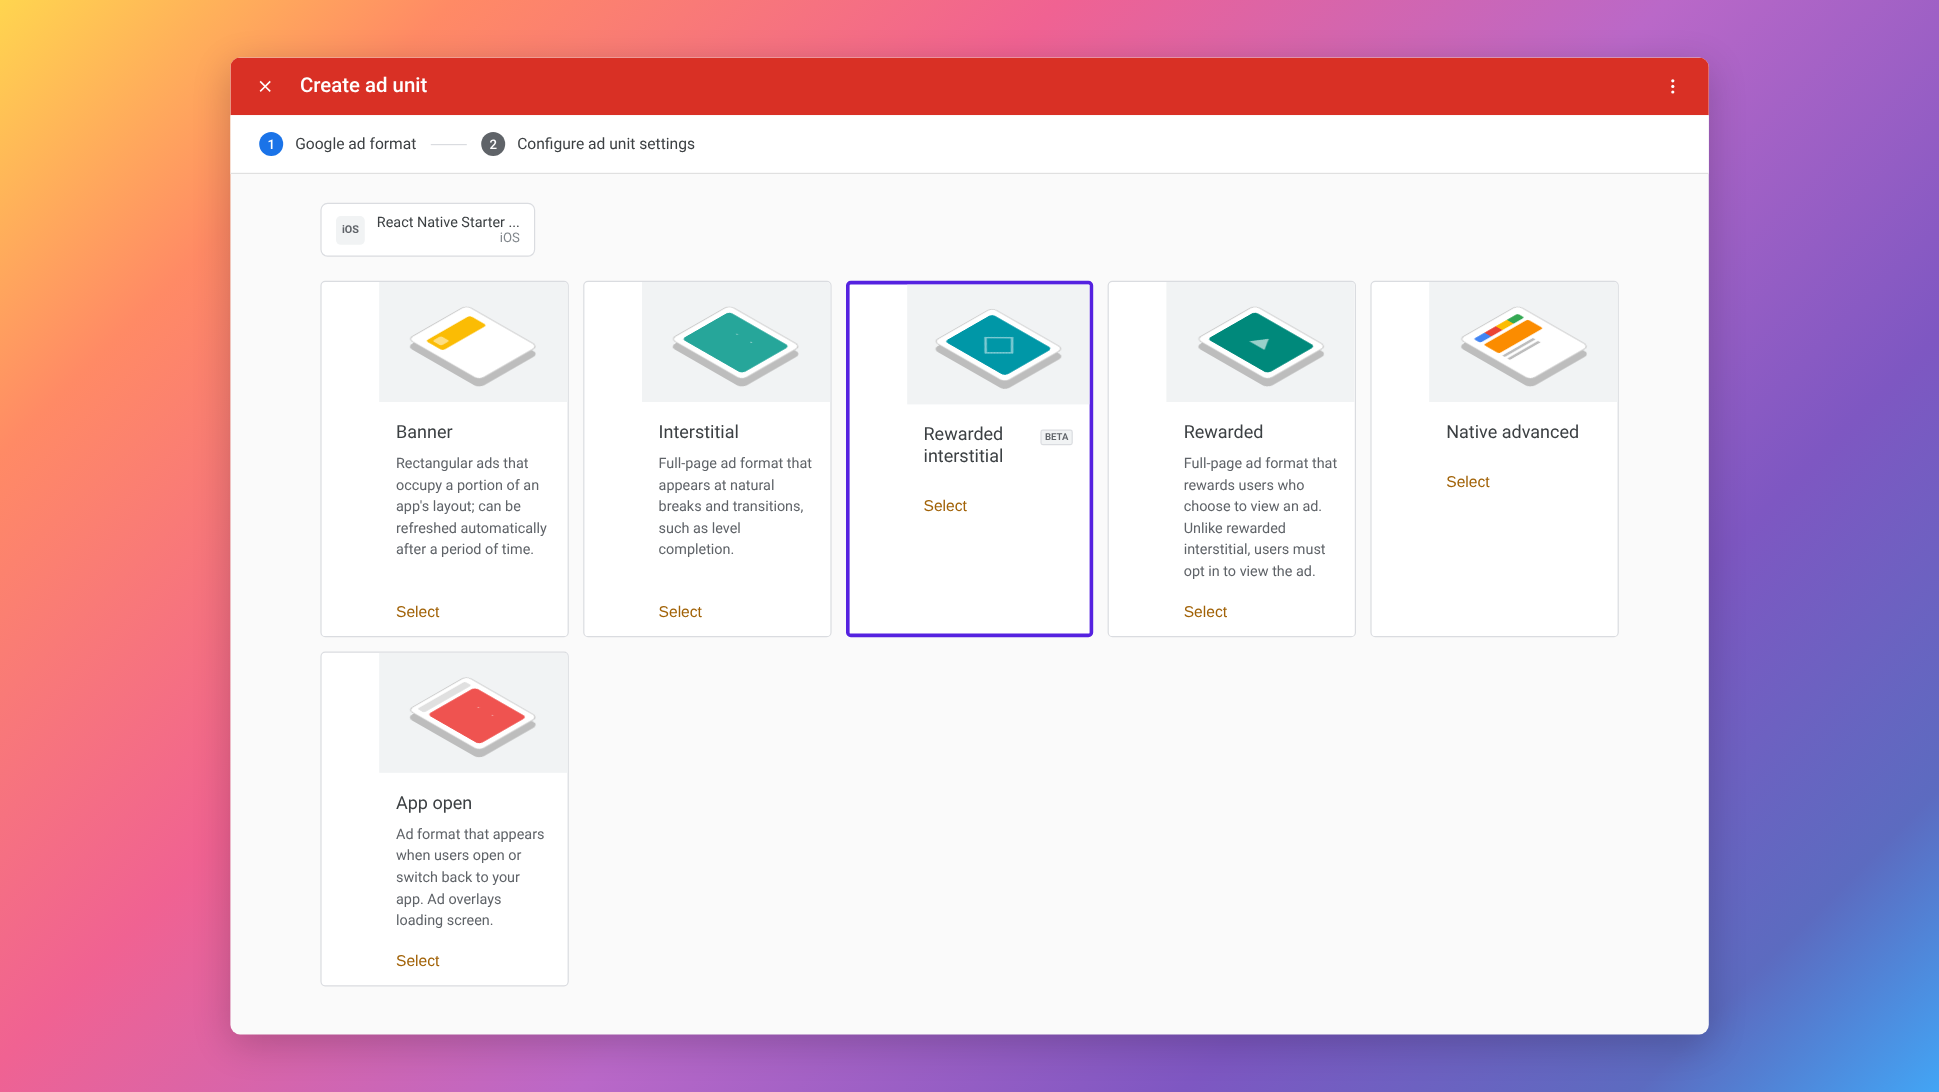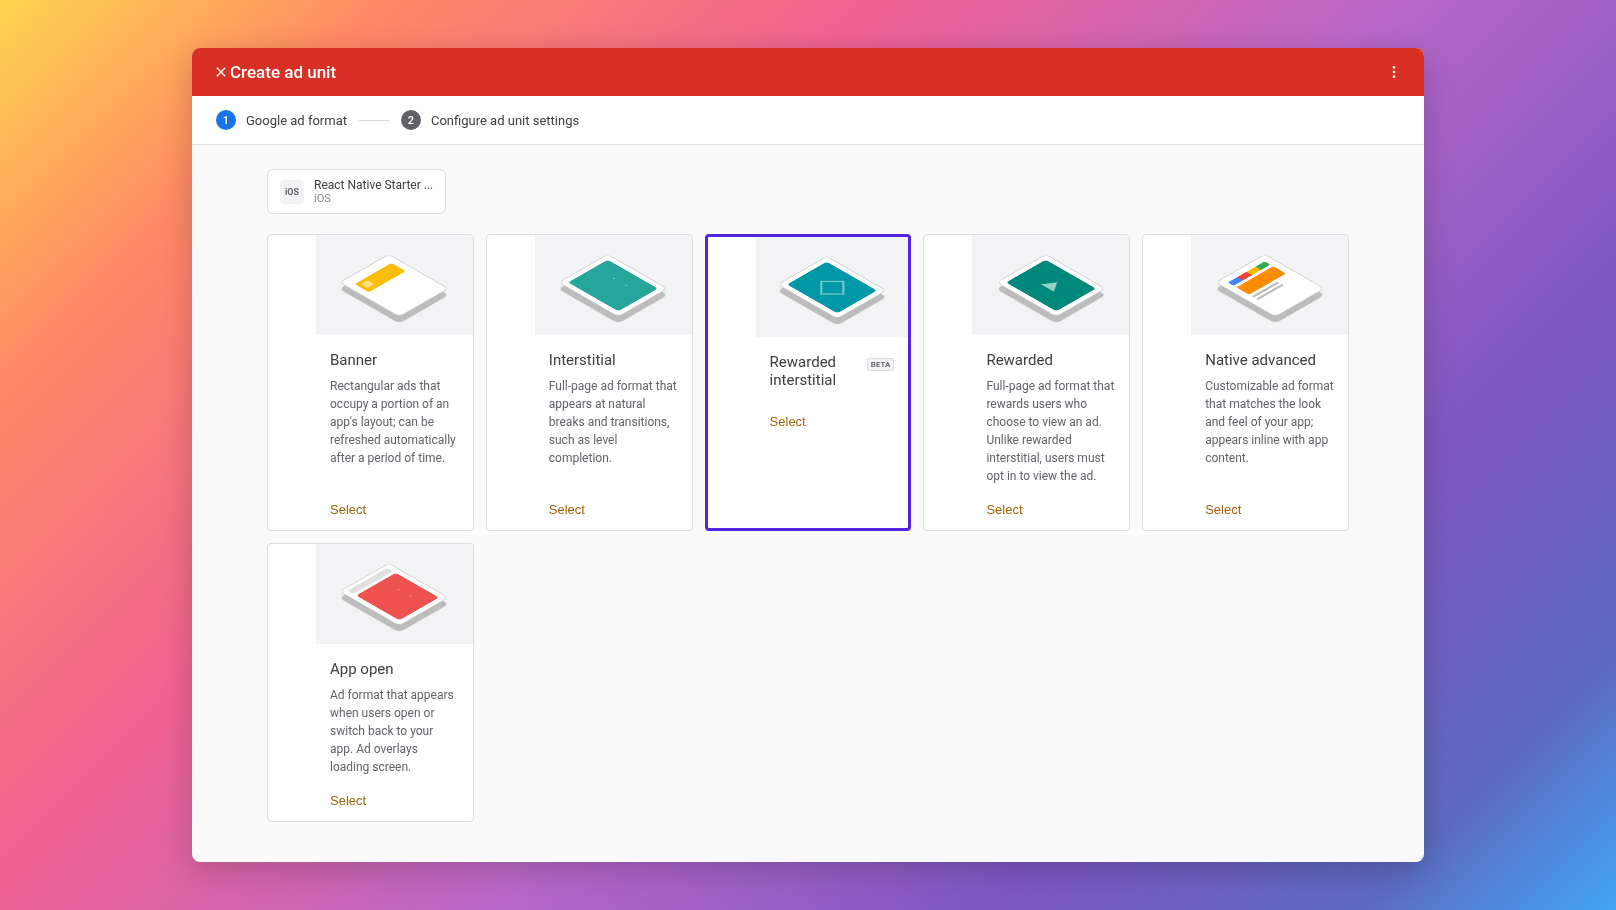--- a/index.html
+++ b/index.html
@@ -26,20 +26,21 @@
       overflow: hidden;
       box-shadow: 0 8px 32px rgba(0,0,0,0.2);
     }
 
     .header {
       background: #d93025;
       color: white;
       padding: 14px 20px;
       display: flex;
       align-items: center;
+      gap: 20px;
     }
 
     .close-btn {
       cursor: pointer;
       width: 18px;
       height: 18px;
       display: flex;
       align-items: center;
       justify-content: center;
     }
@@ -111,20 +112,21 @@
 
     .app-chip {
       display: inline-flex;
       align-items: center;
       gap: 10px;
       background: white;
       border: 1px solid #dadce0;
       border-radius: 6px;
       padding: 8px 12px;
       margin-bottom: 20px;
+      text-align: right;
     }
 
     .app-icon {
       width: 24px;
       height: 24px;
       background: #f1f3f4;
       border-radius: 4px;
       display: flex;
       align-items: center;
       justify-content: center;
@@ -539,21 +541,20 @@
               <div class="native-line"></div>
               <div class="native-line"></div>
             </div>
           </div>
             </div>
         </div>
         <div class="card-body">
           <div class="card-title-row">
               <div class="card-title">Native advanced</div>
             </div>
-          <div class="card-desc">Customizable ad format that matches the look and feel of your app; appears inline with app content.</div>
           <div class="card-action"><button class="select-btn">Select</button></div>
         </div>
       </div>
 
       <div class="card">
         <div class="card-image">
           <div class="iso-device">
               <div class="device-base"></div>
               <div class="device-screen">
                 <div class="appopen-header"></div>

